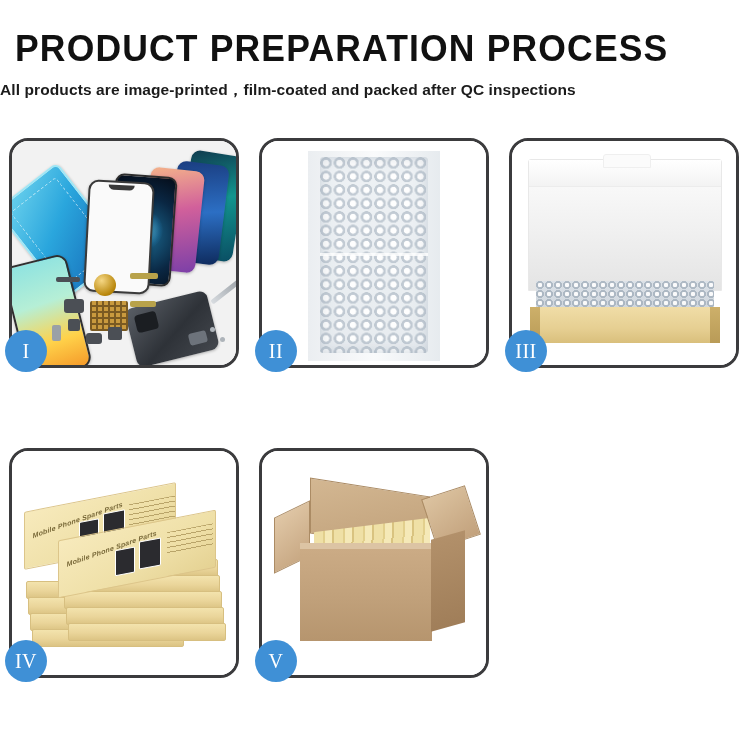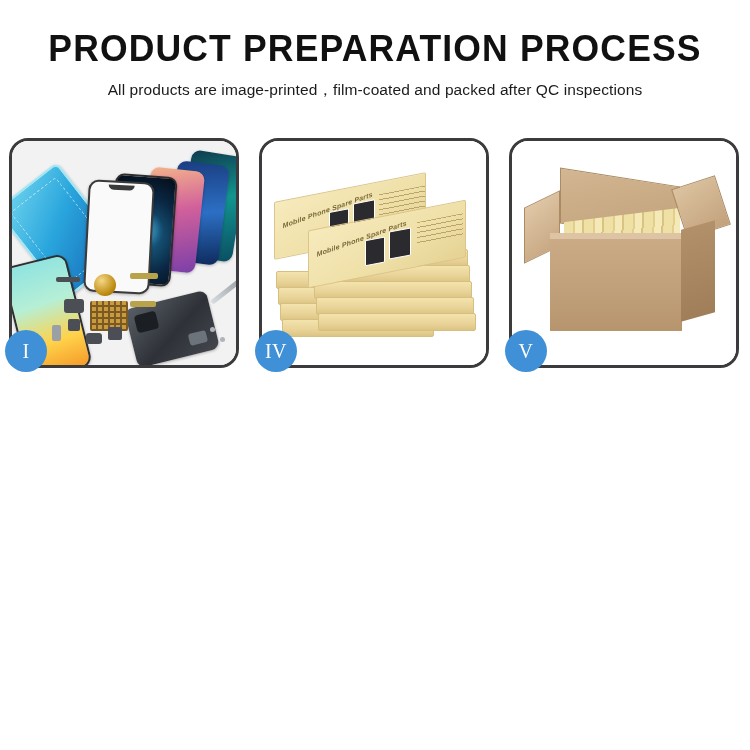--- a/index.html
+++ b/index.html
@@ -11,36 +11,36 @@
     width: 750px;
     height: 750px;
     font-family: "Liberation Sans", sans-serif;
     overflow: hidden;
     position: relative;
   }
 
   
   .header {
     padding-top: 30px;
-    text-align: center;
+    text-align: left;
   }
   .title {
     font-family: "Liberation Sans", sans-serif;
     font-size: 37px;
     font-weight: bold;
     color: #111111;
     letter-spacing: 1.2px;
     line-height: 1.05;
     margin: 0;
     transform: scaleX(0.96);
   }
   .subtitle {
     font-family: "Liberation Sans", sans-serif;
     font-size: 15.5px;
-    font-weight: normal;
+    font-weight: bold;
     color: #1b1b1b;
     margin: 11px 0 0 0;
     letter-spacing: 0.1px;
   }
 
   
   .grid {
     position: absolute;
     top: 138px;
     left: 9px;
@@ -383,21 +383,37 @@
       <div class="pt" style="left:74px;top:192px;width:16px;height:11px;border-radius:3px;"></div>
       <div class="pt" style="left:96px;top:186px;width:14px;height:13px;border-radius:2px;"></div>
       <div class="pt" style="left:40px;top:184px;width:9px;height:16px;border-radius:2px;background:#9aa0a6;"></div>
       <div class="pt-tweezer"></div>
       <div class="pt" style="left:198px;top:186px;width:5px;height:5px;border-radius:50%;background:#aeb4ba;"></div>
       <div class="pt" style="left:208px;top:196px;width:5px;height:5px;border-radius:50%;background:#aeb4ba;"></div>
     </div>
     <div class="badge">I</div>
   </div>
 
-
+  <div class="panel p2">
+    <div class="panel-inner">
+      <div class="bubble-sheet"></div>
+      <div class="bubble-pack"></div>
+      <div class="bubble-seam"></div>
+    </div>
+    <div class="badge">II</div>
+  </div>
+
+  <div class="panel p3">
+    <div class="panel-inner">
+      <div class="b3-lid"></div>
+      <div class="b3-bubble"></div>
+      <div class="b3-base"></div>
+    </div>
+    <div class="badge">III</div>
+  </div>
 
   <div class="panel p4">
     <div class="panel-inner">
       <div class="stack">
 
         <div class="sbox" style="left:6px;top:112px;width:150px;height:16px;"></div>
         <div class="sbox" style="left:8px;top:128px;width:150px;height:16px;"></div>
         <div class="sbox" style="left:10px;top:144px;width:150px;height:16px;"></div>
         <div class="sbox" style="left:12px;top:160px;width:150px;height:16px;"></div>
 

